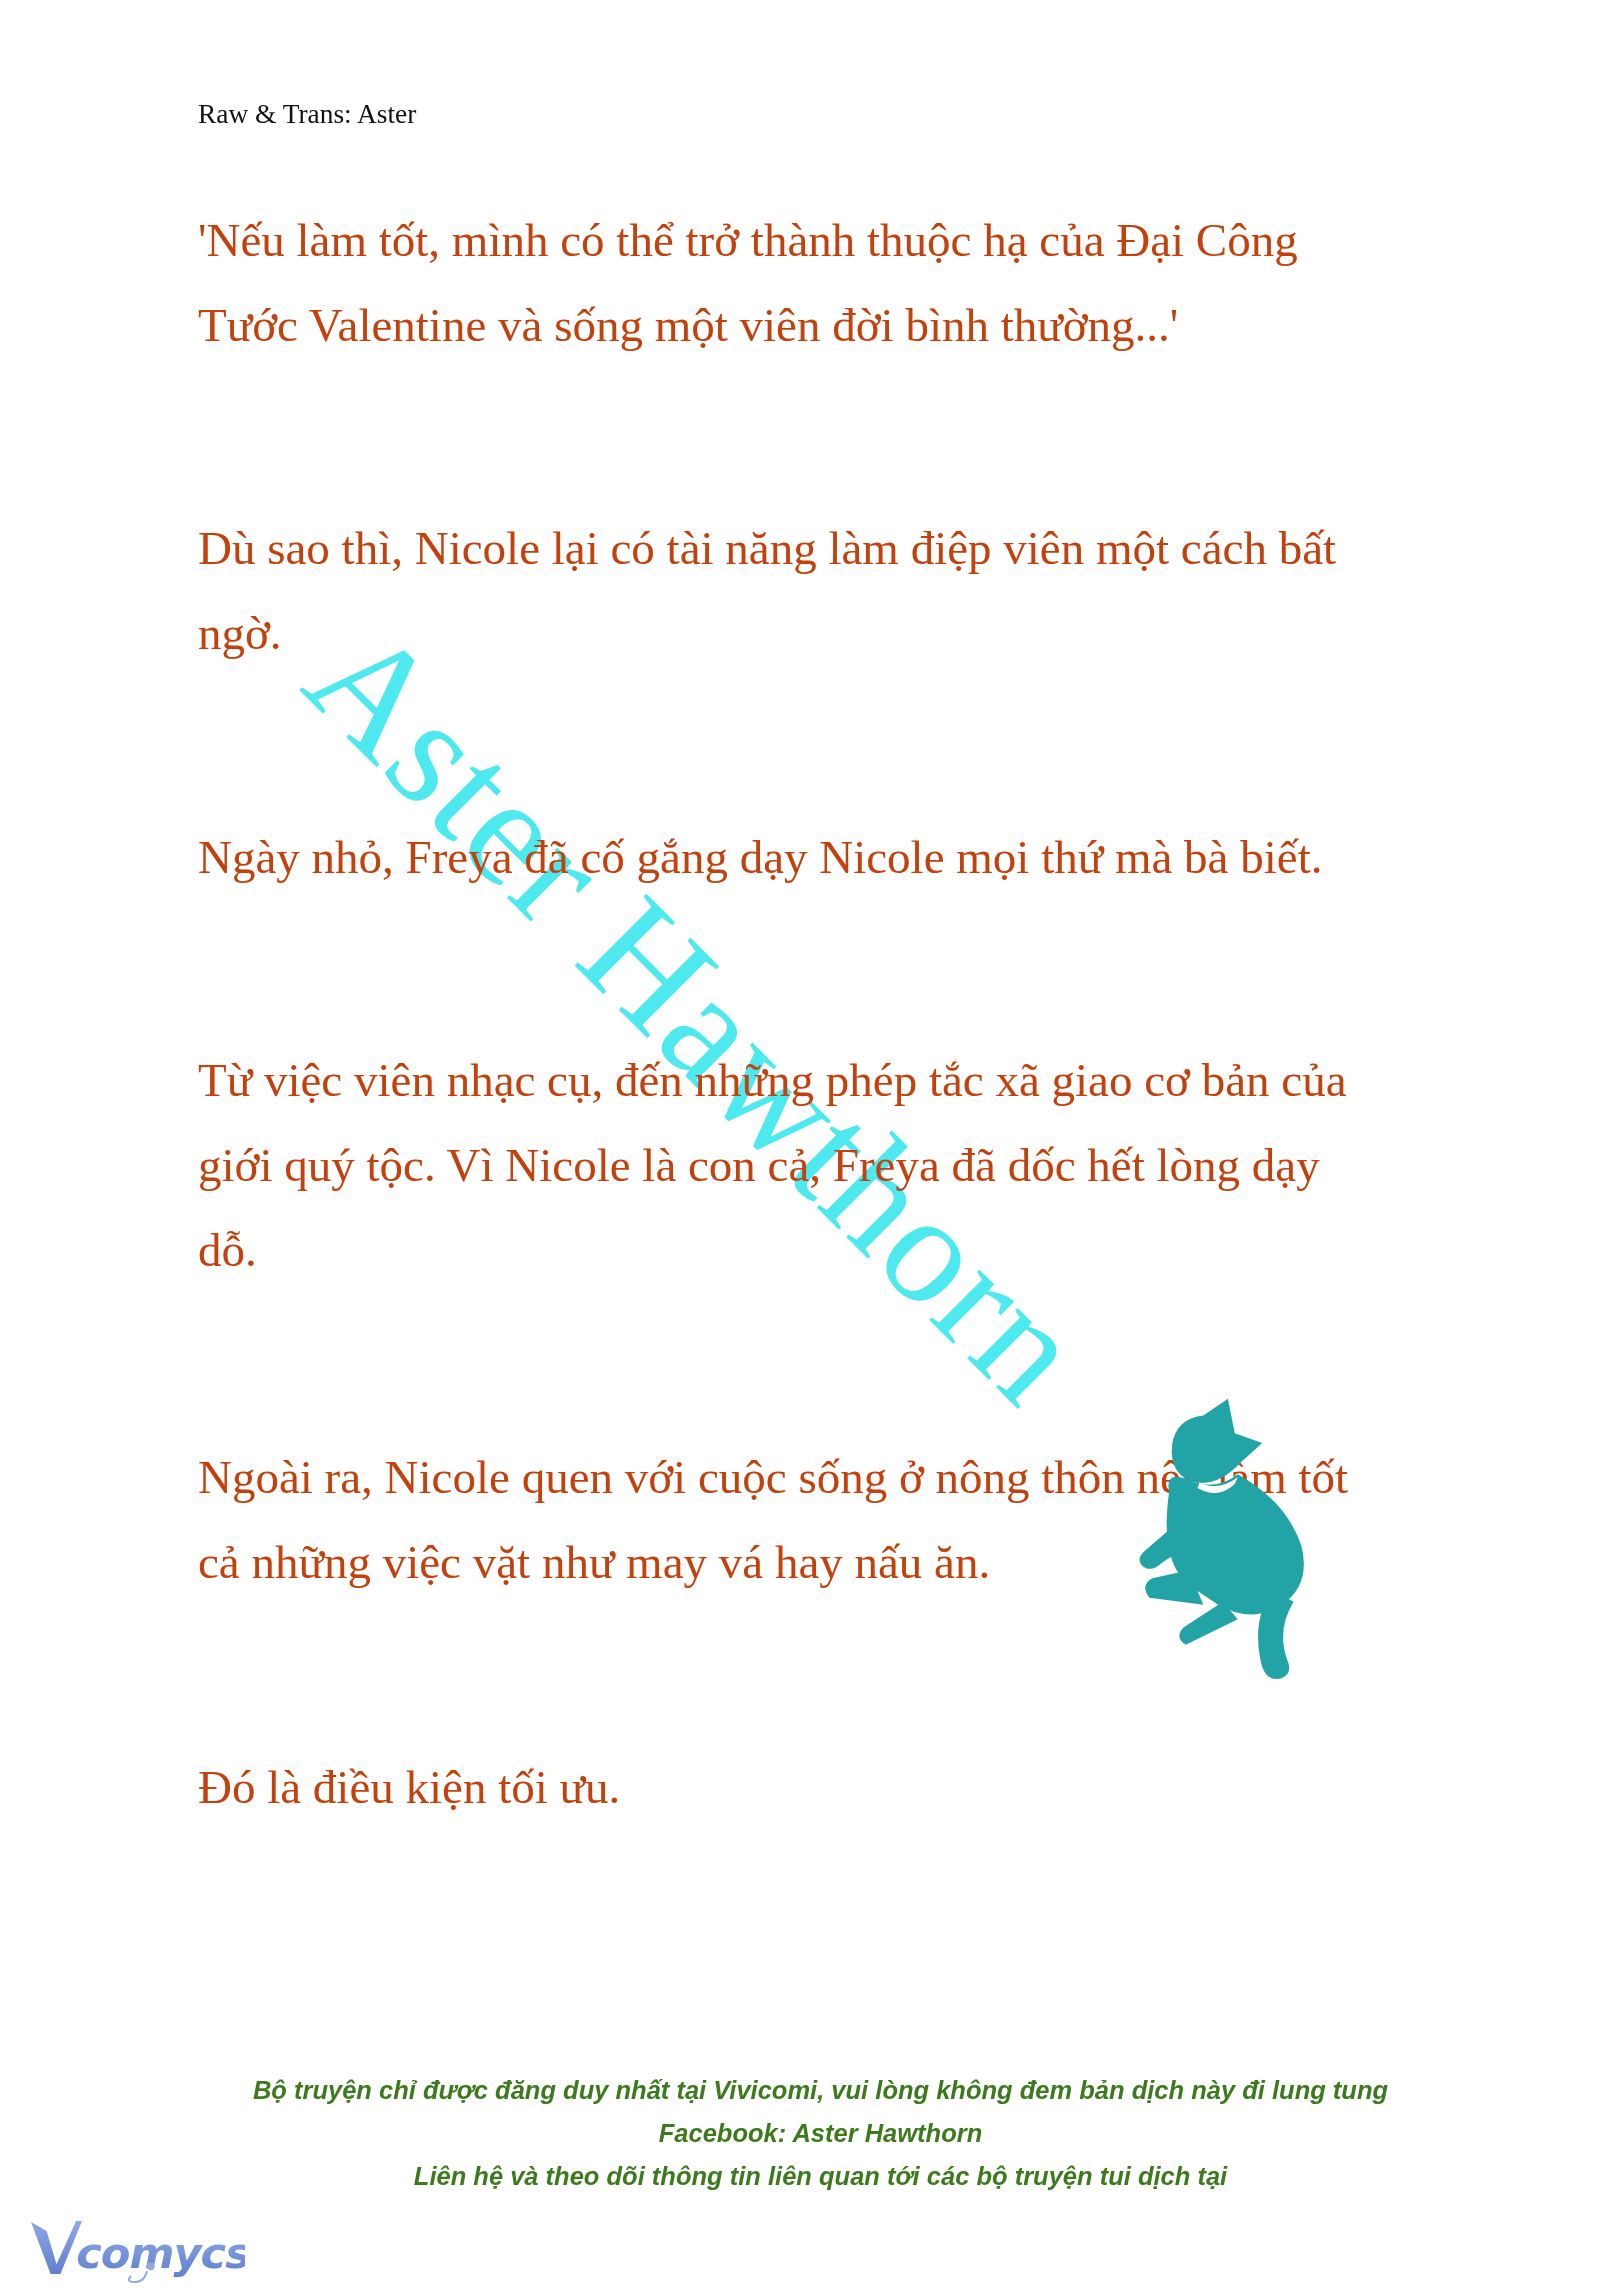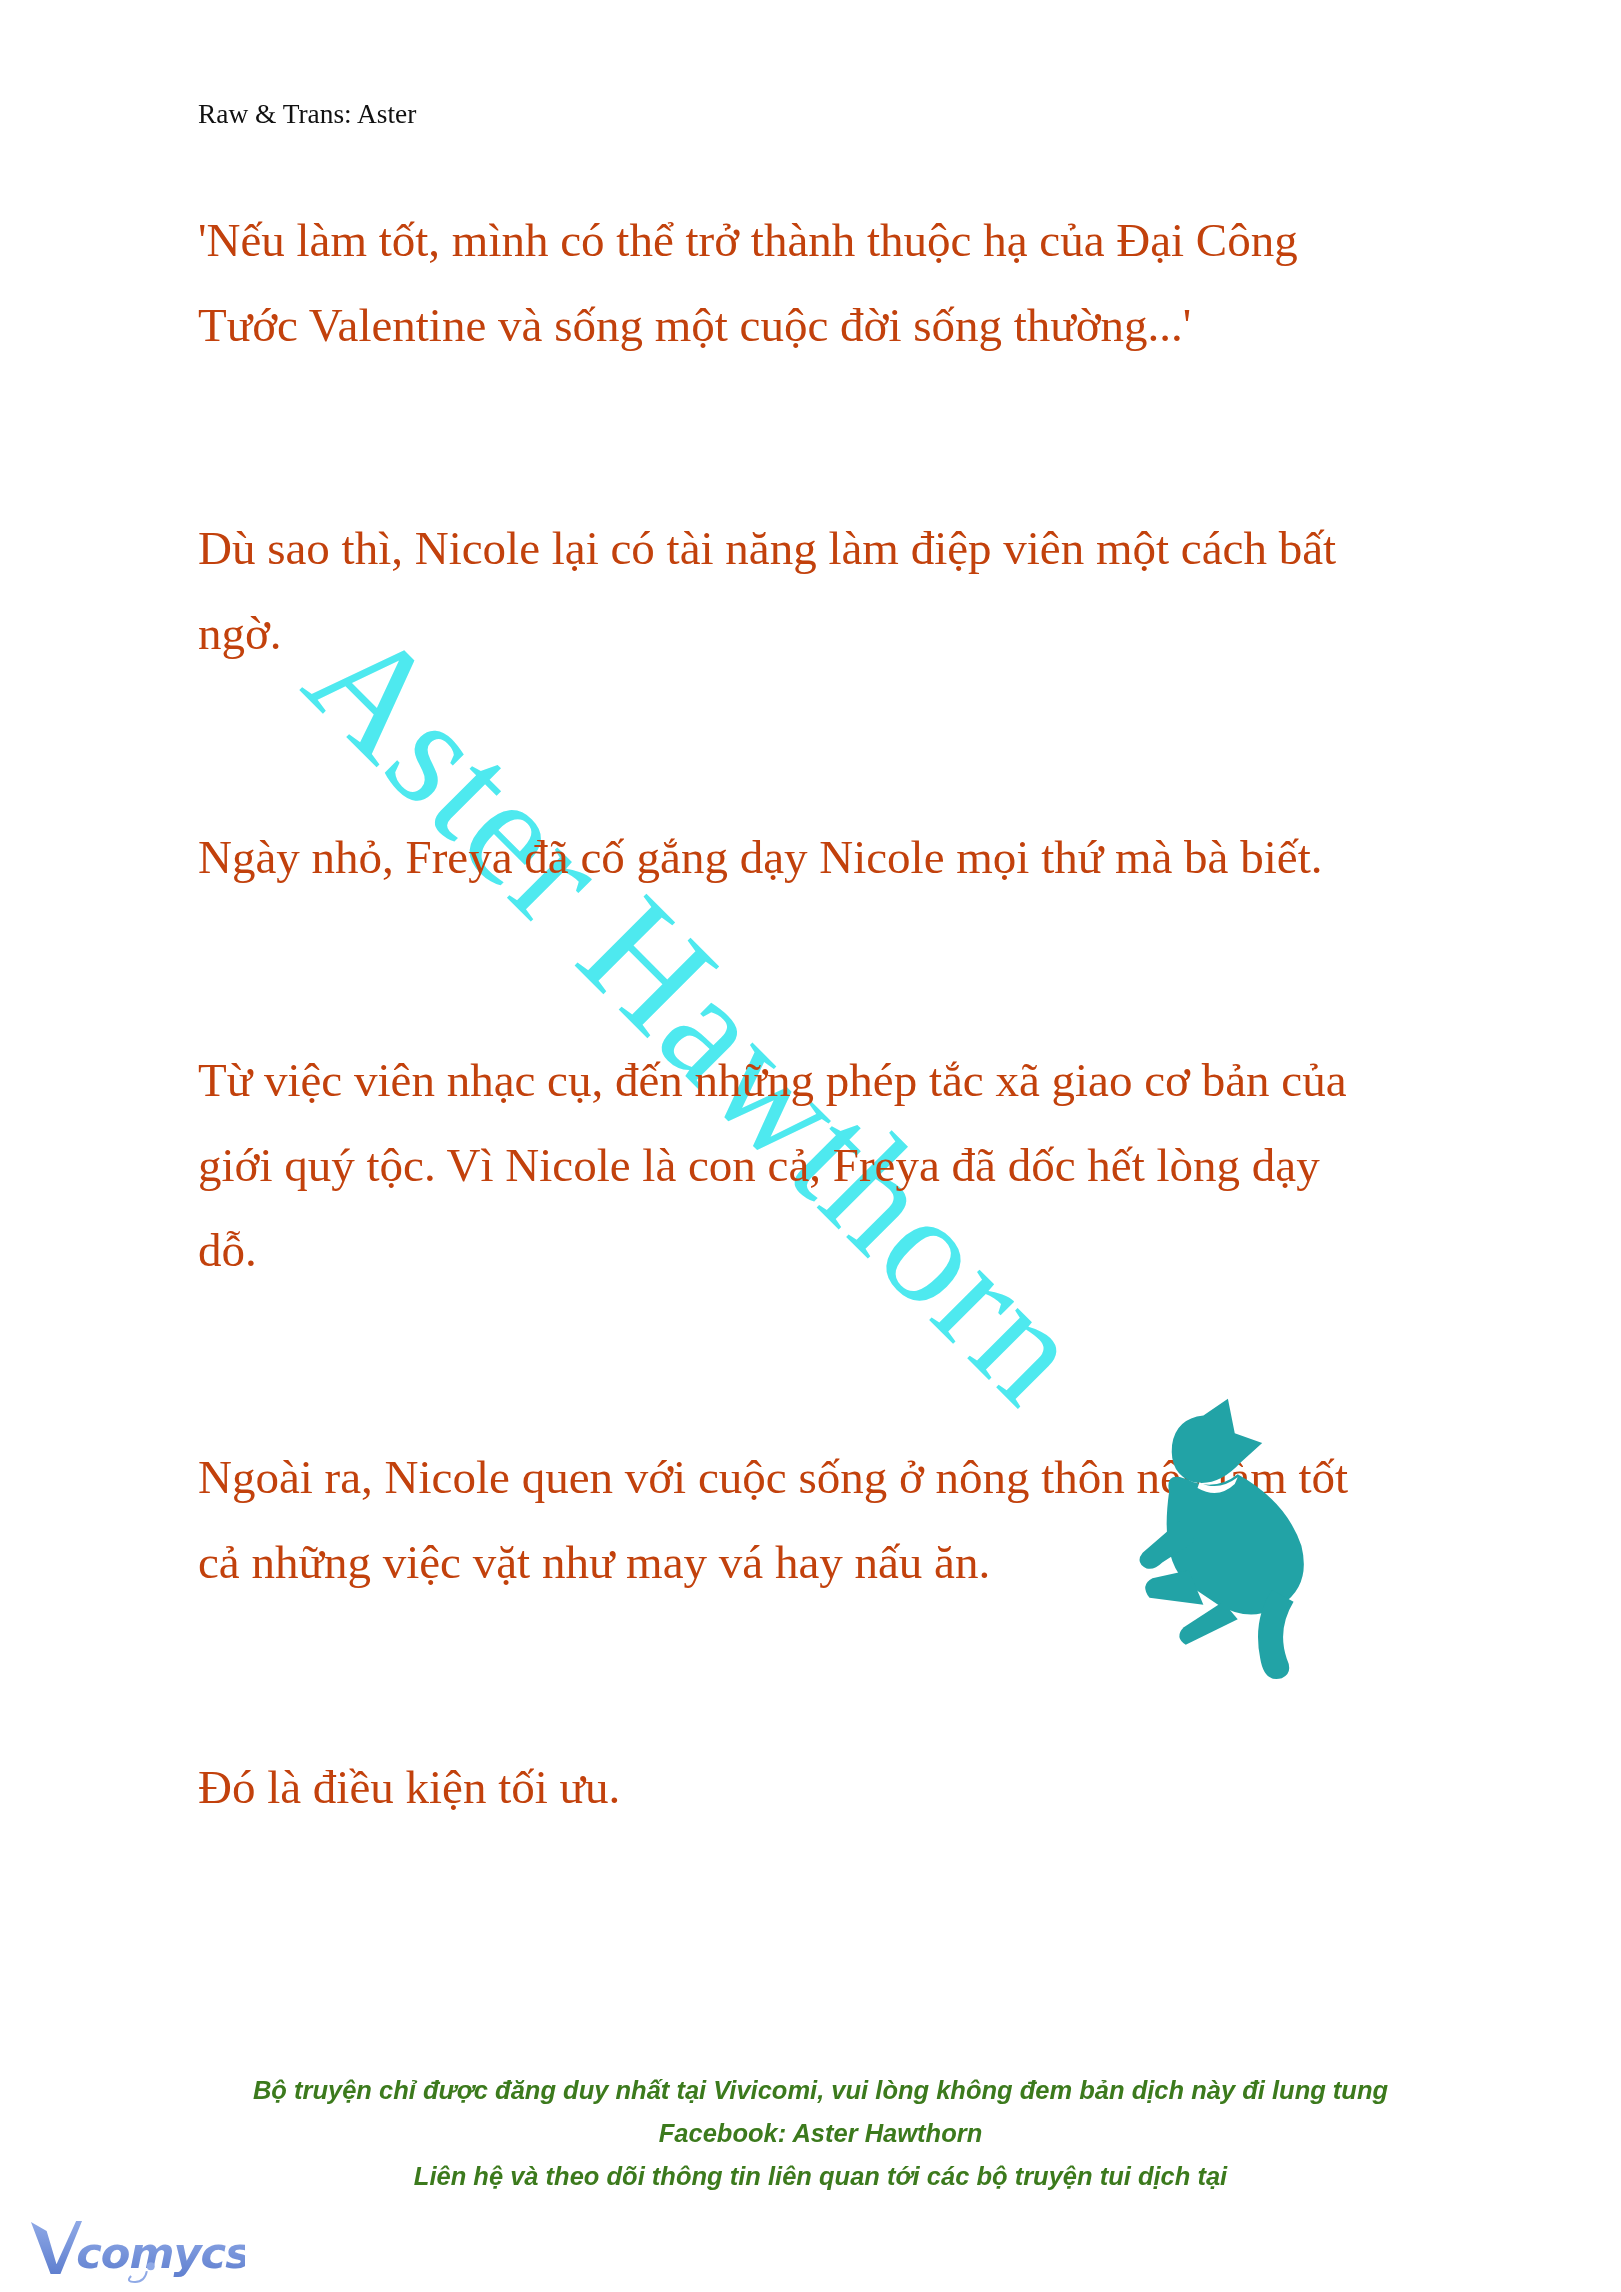--- a/index.html
+++ b/index.html
@@ -15,21 +15,21 @@
 </style>
 </head>
 <body>
 
 <div class="header">Raw &amp; Trans: Aster</div>
 
 <div class="watermark">Aster Hawthorn</div>
 
 <div class="para" style="top:198px">
   <span class="ln">'Nếu làm tốt, mình có thể trở thành thuộc hạ của Đại Công</span>
-  <span class="ln">Tước Valentine và sống một cuộc đời sống thường...'</span>
+  <span class="ln">Tước Valentine và sống một viên đời bình thường...'</span>
 </div>
 
 <div class="para" style="top:506px">
   <span class="ln">Dù sao thì, Nicole lại có tài năng làm điệp viên một cách bất</span>
   <span class="ln">ngờ.</span>
 </div>
 
 <div class="para" style="top:815px">
   <span class="ln">Ngày nhỏ, Freya đã cố gắng dạy Nicole mọi thứ mà bà biết.</span>
 </div>

